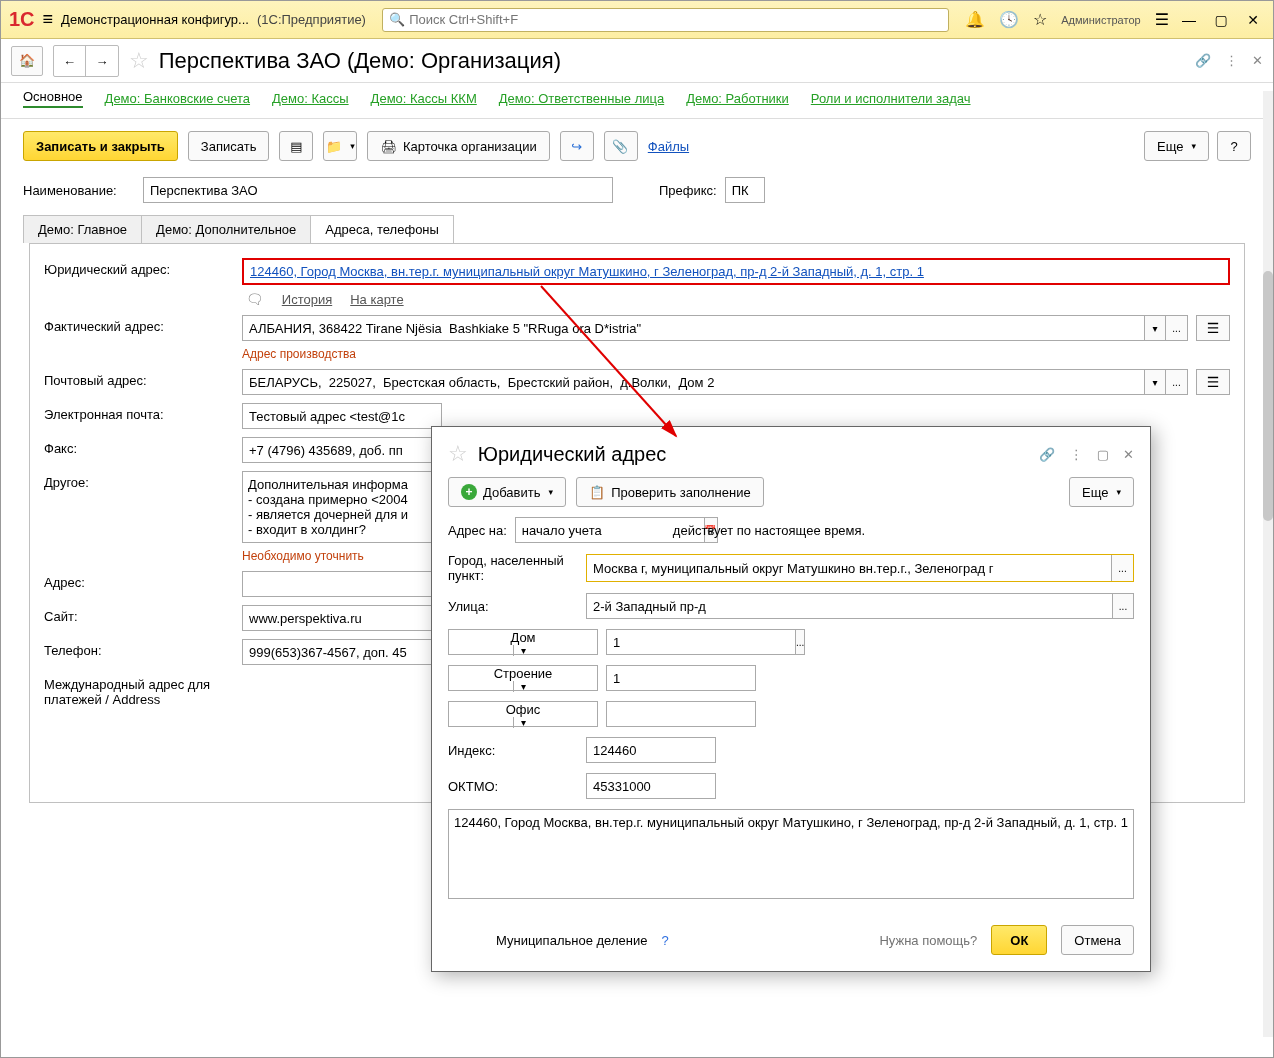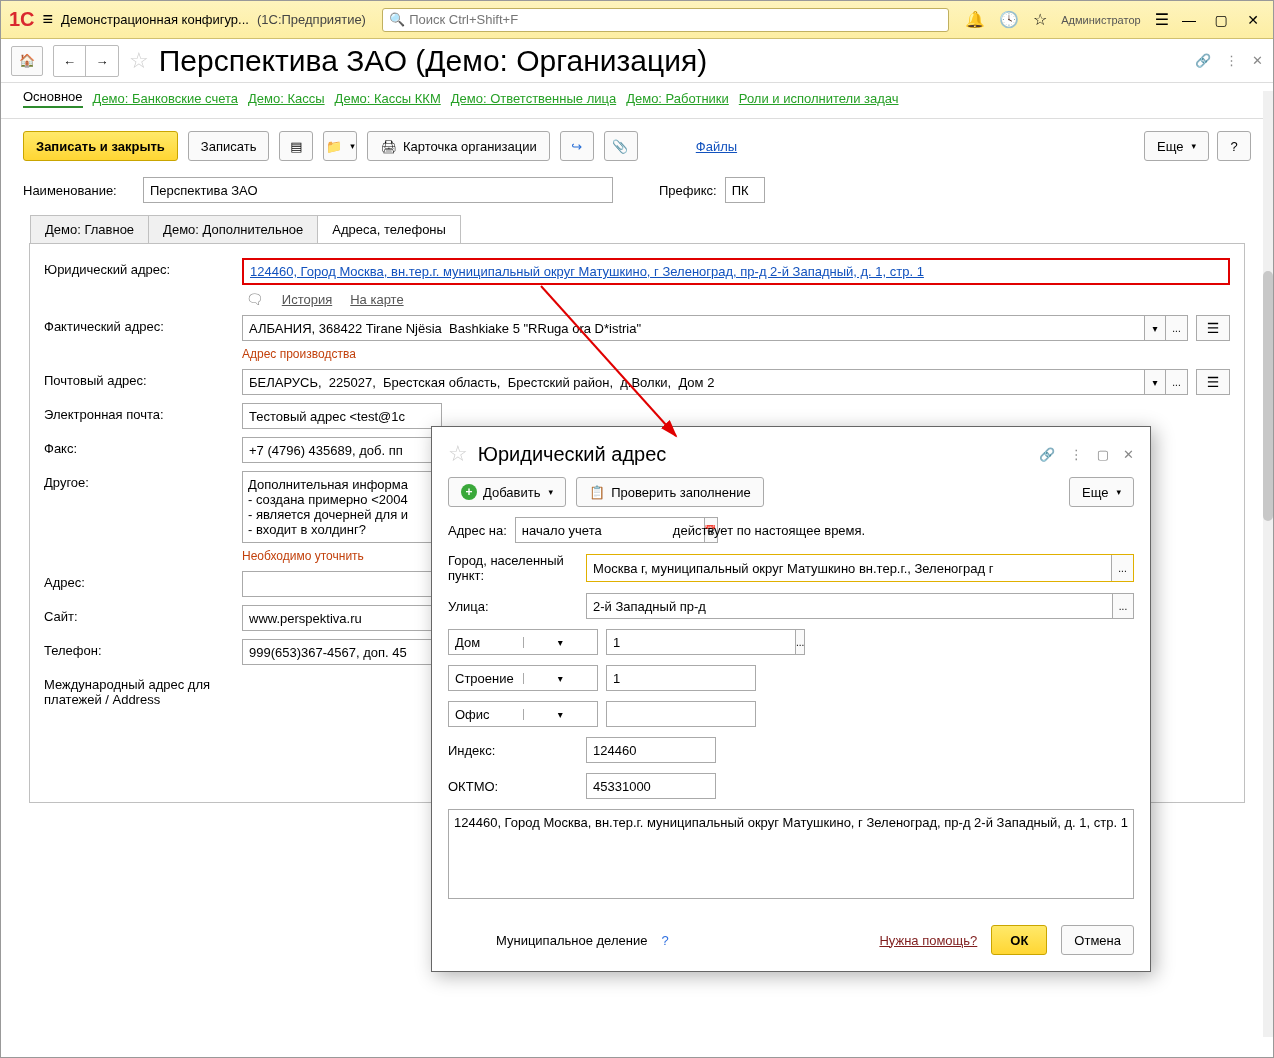--- a/index.html
+++ b/index.html
@@ -19,44 +19,44 @@
   .user { color: #555; font-size: 11px; }
   .win-btn { width: 24px; text-align: center; cursor: pointer; font-size: 14px; }
   
   
   .navbar { height: 44px; display: flex; align-items: center; padding: 0 10px; gap: 10px; border-bottom: 1px solid #ddd; }
   .nav-btn { border: 1px solid #bbb; background: #fafafa; width: 32px; height: 30px; display: flex; align-items: center; justify-content: center; cursor: pointer; border-radius: 2px; }
   .nav-arrows { display: flex; border: 1px solid #bbb; border-radius: 2px; }
   .nav-arrows div { width: 32px; height: 30px; display: flex; align-items: center; justify-content: center; cursor: pointer; }
   .nav-arrows div:first-child { border-right: 1px solid #bbb; }
   .star { font-size: 22px; color: #ccc; cursor: pointer; }
-  .page-title { font-size: 30px; font-weight: normal; }
+  .page-title { font-size: 22px; font-weight: normal; }
   .navbar-right { margin-left: auto; display: flex; gap: 14px; align-items: center; font-size: 18px; color: #888; }
   
   
-  .navlinks { padding: 6px 22px 10px 22px; display: flex; gap: 10px; align-items: center; border-bottom: 1px solid #ddd; }
+  .navlinks { padding: 6px 22px 10px 22px; display: flex; gap: 22px; align-items: center; border-bottom: 1px solid #ddd; }
   .navlinks .active { border-bottom: 2px solid #2e8b2e; padding-bottom: 2px; }
   .navlinks a { color: #26a026; text-decoration: underline; cursor: pointer; }
   
   
   .toolbar { padding: 12px 22px; display: flex; gap: 10px; align-items: center; }
   .btn { border: 1px solid #aaa; background: #fafafa; padding: 6px 12px; border-radius: 3px; cursor: pointer; display: flex; align-items: center; gap: 6px; height: 30px; }
   .btn-primary { background: linear-gradient(#ffe96a, #ffd633); border-color: #c9a500; font-weight: bold; }
   .btn-icon { width: 34px; padding: 0; justify-content: center; }
   .btn-dd::after { content: "▾"; font-size: 9px; margin-left: 2px; }
-  .link-blue { color: #1252be; text-decoration: underline; cursor: pointer; margin-left: 48px; }
+  .link-blue { color: #1252be; text-decoration: underline; cursor: pointer; }
   .toolbar-right { margin-left: auto; display: flex; gap: 8px; }
   
   
   .form-row { display: flex; align-items: center; padding: 4px 22px; gap: 8px; }
   .form-label { width: 112px; }
   .input { border: 1px solid #aaa; padding: 4px 6px; height: 26px; background: #fff; }
   
   
-  .tabs { display: flex; margin: 8px 22px 0 29px; border: 1px solid #c0c0c0; border-bottom: none; width: fit-content; }
+  .tabs { display: flex; margin: 8px 22px 0 22px; border: 1px solid #c0c0c0; border-bottom: none; width: fit-content; }
   .tab { padding: 6px 14px; border-right: 1px solid #c0c0c0; background: #f0f0f0; cursor: pointer; }
   .tab:last-child { border-right: none; }
   .tab.active { background: #fff; }
   
   
   .content { border: 1px solid #c0c0c0; margin: 0 28px; padding: 14px; display: flex; flex-direction: column; gap: 8px; position: relative; }
   .field-row { display: flex; align-items: flex-start; gap: 8px; }
   .field-label { width: 190px; padding-top: 4px; }
   .field-body { flex: 1; display: flex; flex-direction: column; gap: 6px; }
   .link-field { color: #1252be; text-decoration: underline; cursor: pointer; }
@@ -77,26 +77,26 @@
   
   .popup { position: absolute; left: 430px; top: 425px; width: 720px; border: 1px solid #666; background: #fff; box-shadow: 4px 4px 18px rgba(0,0,0,0.3); padding: 14px 16px 16px 16px; display: flex; flex-direction: column; gap: 10px; }
   .popup-header { display: flex; align-items: center; gap: 10px; }
   .popup-header .page-title { font-size: 20px; }
   .popup-header-right { margin-left: auto; display: flex; gap: 14px; color: #888; font-size: 16px; }
   .popup-toolbar { display: flex; gap: 10px; }
   .green-plus { display: inline-flex; width: 16px; height: 16px; background: #3aa83a; color: #fff; border-radius: 50%; align-items: center; justify-content: center; font-size: 12px; font-weight: bold; }
   .popup-row { display: flex; align-items: center; gap: 8px; }
   .popup-label { width: 130px; }
   .highlight { border: 1px solid #e0b000 !important; box-shadow: inset 0 0 0 1px #ffe080; }
-  .sel { border: 1px solid #aaa; height: 26px; display: flex; align-items: center; }
+  .sel { border: 1px solid #aaa; height: 26px; display: flex; align-items: center; flex-direction: column; }
   .sel span { flex: 1; padding: 0 6px; }
   .sel .caret { border-left: 1px solid #aaa; width: 20px; text-align: center; font-size: 10px; cursor: pointer; }
   .input-sm { border: 1px solid #aaa; height: 26px; padding: 0 6px; }
   .popup-footer { display: flex; align-items: center; gap: 14px; margin-top: 16px; margin-left: 48px; }
-  .link-green { color: #7f1d1d; text-decoration: underline; cursor: pointer; }
+  .link-green { color: #737373; cursor: pointer; }
   .q { color: #3070e0; cursor: pointer; }
   .btn-ok { background: linear-gradient(#ffe96a, #ffd633); border-color: #c9a500; font-weight: bold; padding: 6px 18px; }
   
   
   .arrow-svg { position: absolute; pointer-events: none; z-index: 5; }
 </style>
 </head>
 <body>
 
 <div class="app">

